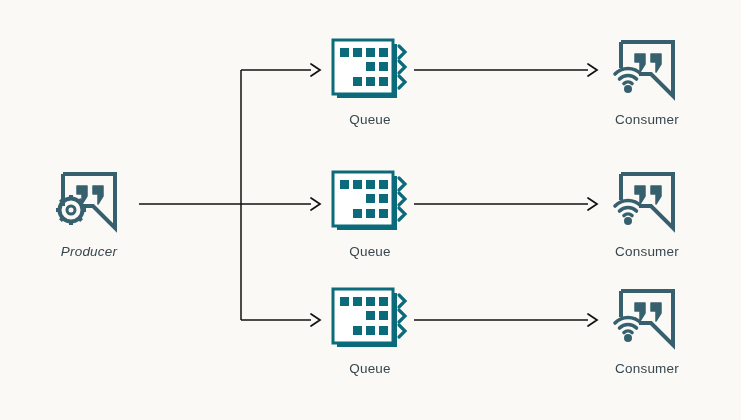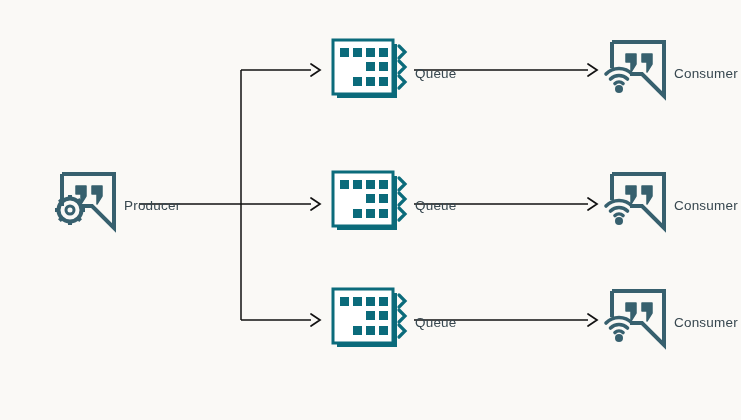--- a/index.html
+++ b/index.html
@@ -15,20 +15,21 @@
   }
   #diagram-root {
     position: relative;
     width: 741px;
     height: 420px;
     background: #faf9f6;
   }
   .node {
     position: absolute;
     display: flex;
+    flex-direction: column;
     align-items: center;
     justify-content: space-between;
   }
   .node-icon {
     display: block;
     line-height: 0;
   }
   .node-label {
     margin-top: 6px;
     font-family: "Liberation Sans", sans-serif;
@@ -40,21 +41,21 @@
   }
   .edge-layer {
     position: absolute;
     left: 0;
     top: 0;
     width: 741px;
     height: 420px;
     pointer-events: none;
   }
   
-  #node-producer   { left: 52px;  top: 166px; width: 90px; }
+  #node-producer   { left: 44px;  top: 166px; width: 90px; font-style: italic; }
   #node-queue-0    { left: 325px; top: 34px;  width: 90px; }
   #node-queue-1    { left: 325px; top: 166px; width: 90px; }
   #node-queue-2    { left: 325px; top: 283px; width: 90px; }
   #node-consumer-0 { left: 602px; top: 34px;  width: 90px; }
   #node-consumer-1 { left: 602px; top: 166px; width: 90px; }
   #node-consumer-2 { left: 602px; top: 283px; width: 90px; }
 </style>
 </head>
 <body>
 

